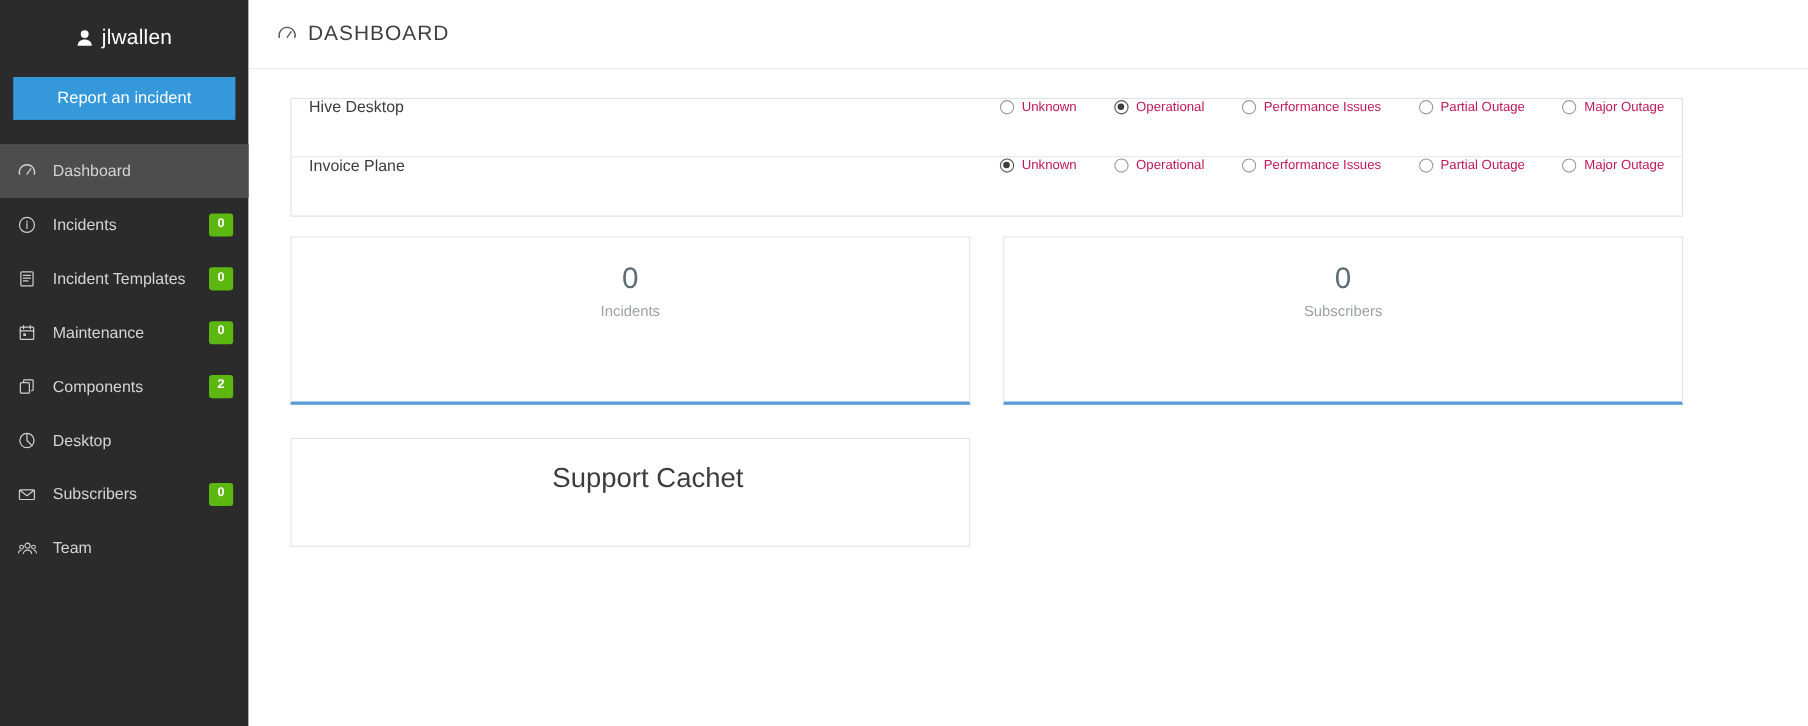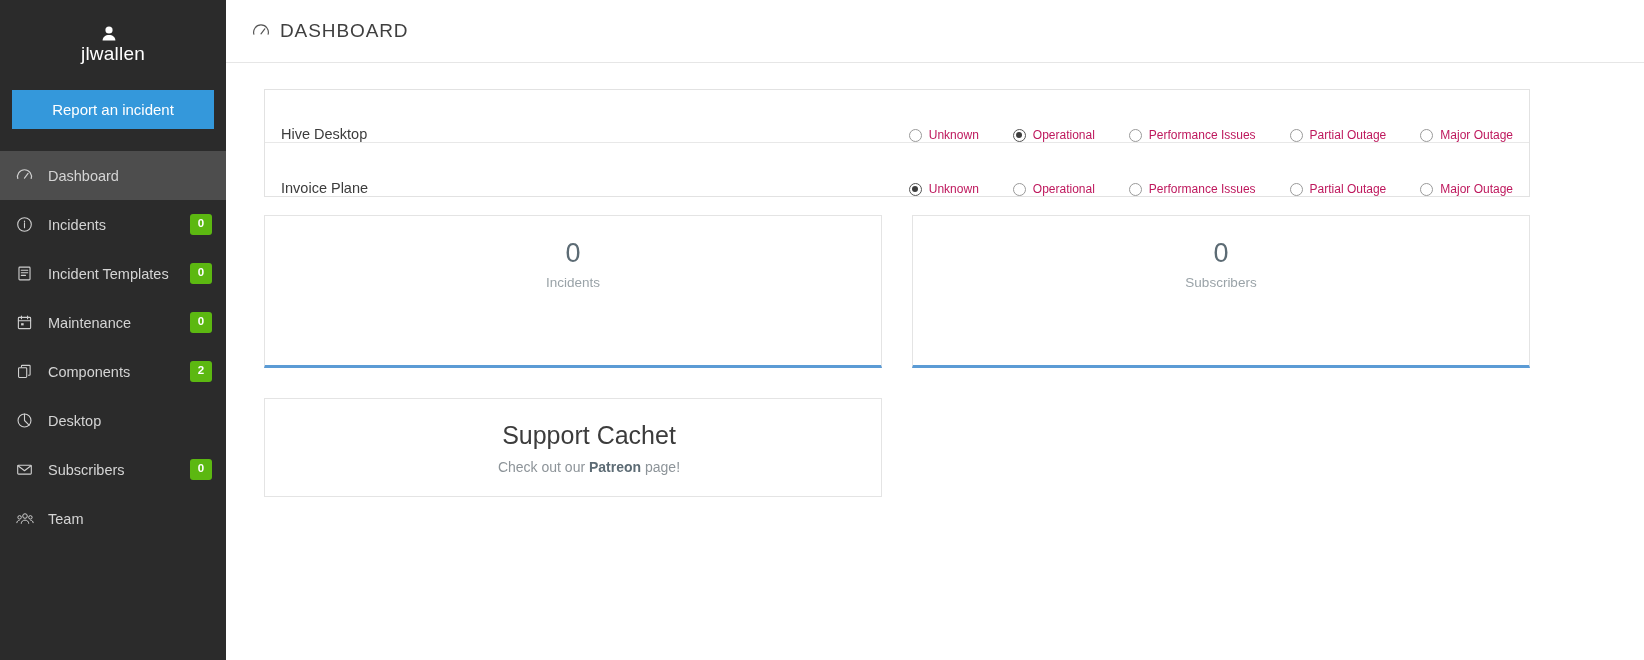--- a/index.html
+++ b/index.html
@@ -24,28 +24,27 @@
   .sidebar {
     width: 226px;
     min-width: 226px;
     height: 660px;
     background: #2b2b2b;
     display: flex;
     flex-direction: column;
   }
 
   .brand {
-    height: 90px;
+    height: 70px;
     display: flex;
     align-items: center;
     justify-content: center;
     color: #ffffff;
     font-size: 19px;
     letter-spacing: .2px;
-    flex-direction: column;
   }
   .brand .user-glyph {
     display: inline-block;
     margin-right: 9px;
     font-size: 16px;
     line-height: 1;
     position: relative;
     top: 1px;
   }
 
@@ -145,21 +144,21 @@
   }
 
   
   .panel {
     border: 1px solid #e2e2e2;
     background: #ffffff;
     width: 100%;
   }
   .component-row {
     display: flex;
-    align-items: flex-end;
+    align-items: flex-start;
     justify-content: space-between;
     height: 53px;
     padding: 0 16px 0 16px;
     border-bottom: 1px solid #e8e8e8;
   }
   .component-row:last-child { border-bottom: none; }
   .component-name {
     font-size: 14.5px;
     color: #3c3c3c;
   }
@@ -450,20 +449,17 @@
           <div class="stat-label">Incidents</div>
         </div>
         <div class="stat-card">
           <div class="stat-value">0</div>
           <div class="stat-label">Subscribers</div>
         </div>
       </div>
 
       <div class="support-card">
         <div class="support-title">Support Cachet</div>
-        <div class="support-sub">
-          <span>Check out our </span><a class="patreon-link">Patreon</a><span> page!</span>
-        </div>
       </div>
 
     </div>
   </main>
 </div>
 
 </body></html>

